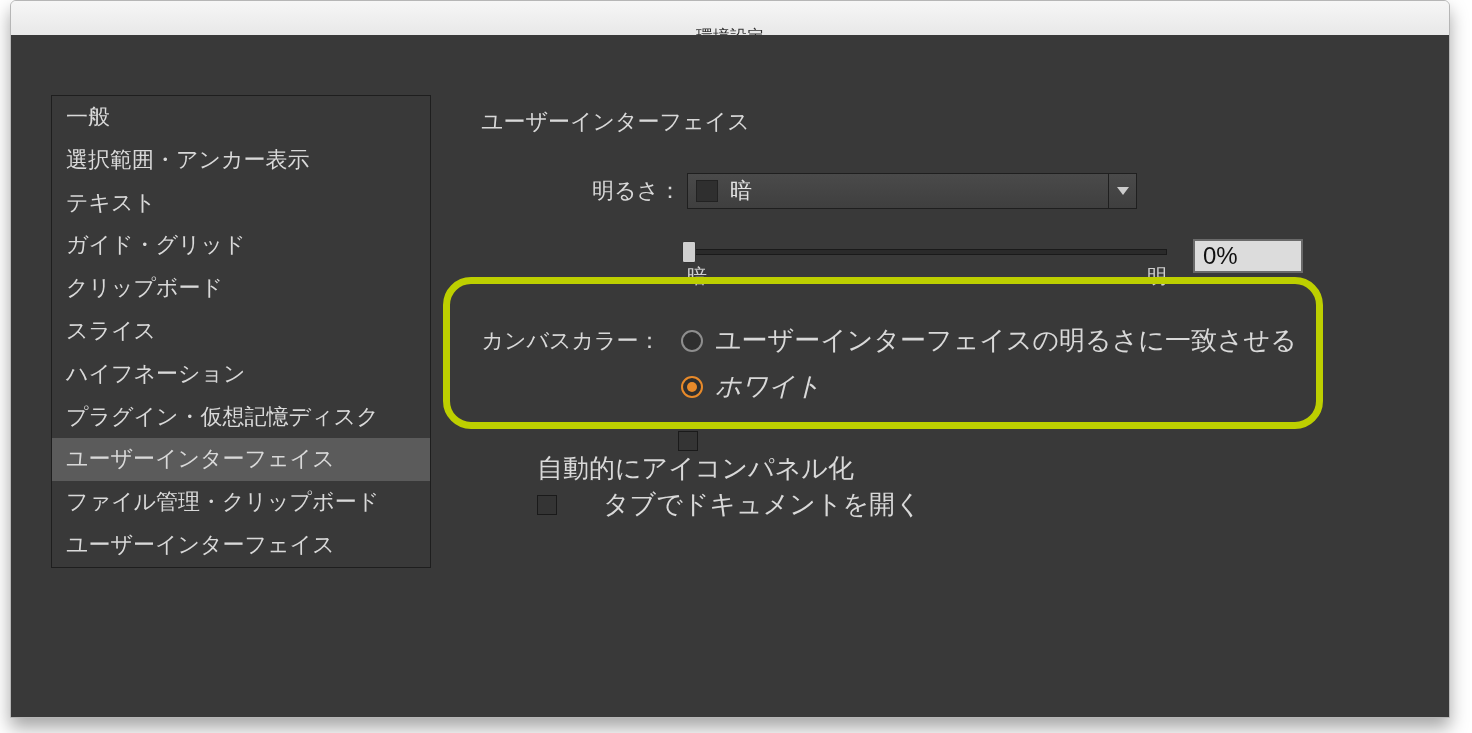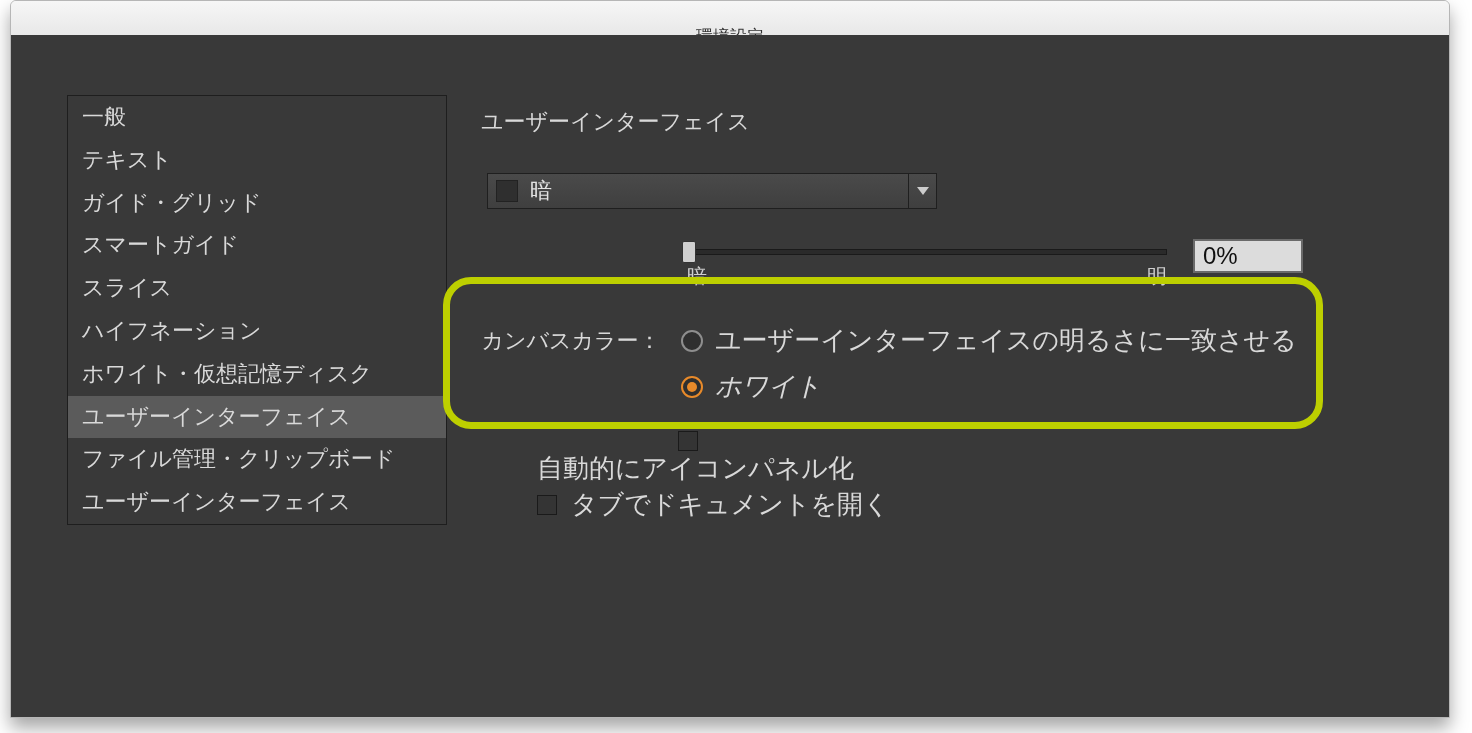--- a/index.html
+++ b/index.html
@@ -25,21 +25,21 @@
     color: #333;
     font-family: Liberation Serif, serif;
   }
   .body {
     position: absolute;
     left: 0; top: 34px; right: 0; bottom: 0;
     background: #393939;
   }
   .sidebar {
     position: absolute;
-    left: 56px; top: 60px;
+    left: 40px; top: 60px;
     width: 380px;
     border: 1px solid #1e1e1e;
     background: #393939;
     font-size: 22px;
     color: #d9d9d9;
   }
   .sidebar-item {
     padding: 6px 14px;
     line-height: 1.4;
     cursor: default;
@@ -136,36 +136,38 @@
 <div class="window">
 
   <div class="titlebar">
     <span>環境設定</span>
   </div>
 
   <div class="body">
 
     <div class="sidebar">
       <div class="sidebar-item"><span>一般</span></div>
+      <div class="sidebar-item"><span>選択範囲・アンカー表示</span></div>
       <div class="sidebar-item"><span>テキスト</span></div>
       <div class="sidebar-item"><span>ガイド・グリッド</span></div>
-      <div class="sidebar-item"><span>スマートガイド</span></div>
+      <div class="sidebar-item"><span>クリップボード</span></div>
       <div class="sidebar-item"><span>スライス</span></div>
       <div class="sidebar-item"><span>ハイフネーション</span></div>
-      <div class="sidebar-item"><span>ホワイト・仮想記憶ディスク</span></div>
+      <div class="sidebar-item"><span>プラグイン・仮想記憶ディスク</span></div>
       <div class="sidebar-item selected"><span>ユーザーインターフェイス</span></div>
       <div class="sidebar-item"><span>ファイル管理・クリップボード</span></div>
       <div class="sidebar-item"><span>ユーザーインターフェイス</span></div>
     </div>
 
     <div class="main">
 
       <div class="section-title" style="position:absolute; left:10px; top:12px;">ユーザーインターフェイス</div>
 
       <div class="row" style="position:absolute; left:10px; top:78px;">
+        <div class="label-right" style="width:200px;">明るさ：</div>
         <div class="dropdown" style="margin-left:6px;">
           <div class="swatch"></div>
           <div class="dropdown-text">暗</div>
           <div class="dropdown-arrow">
             <svg viewBox="0 0 12 8">
                 <polygon points="0,0 12,0 6,8" fill="#ccc"></polygon>
               </svg>
           </div>
         </div>
       </div>
@@ -189,21 +191,21 @@
       </div>
       <div class="row" style="position:absolute; left:210px; top:274px;font-style:italic;">
         <span class="radio selected"></span>
         <span class="opt-text">ホワイト</span>
       </div>
 
       <div class="row" style="position:absolute; left:66px; top:336px;flex-direction:column;">
         <span class="checkbox"></span>
         <span class="opt-text">自動的にアイコンパネル化</span>
       </div>
-      <div class="row" style="position:absolute; left:66px; top:392px;">
+      <div class="row" style="position:absolute; left:66px; top:392px;gap:32px;">
         <span class="checkbox"></span>
         <span class="opt-text">タブでドキュメントを開く</span>
       </div>
 
       <div class="highlight" style="left:-28px; top:182px; width:880px; height:152px;"></div>
 
     </div>
 
   </div>
 </div>

